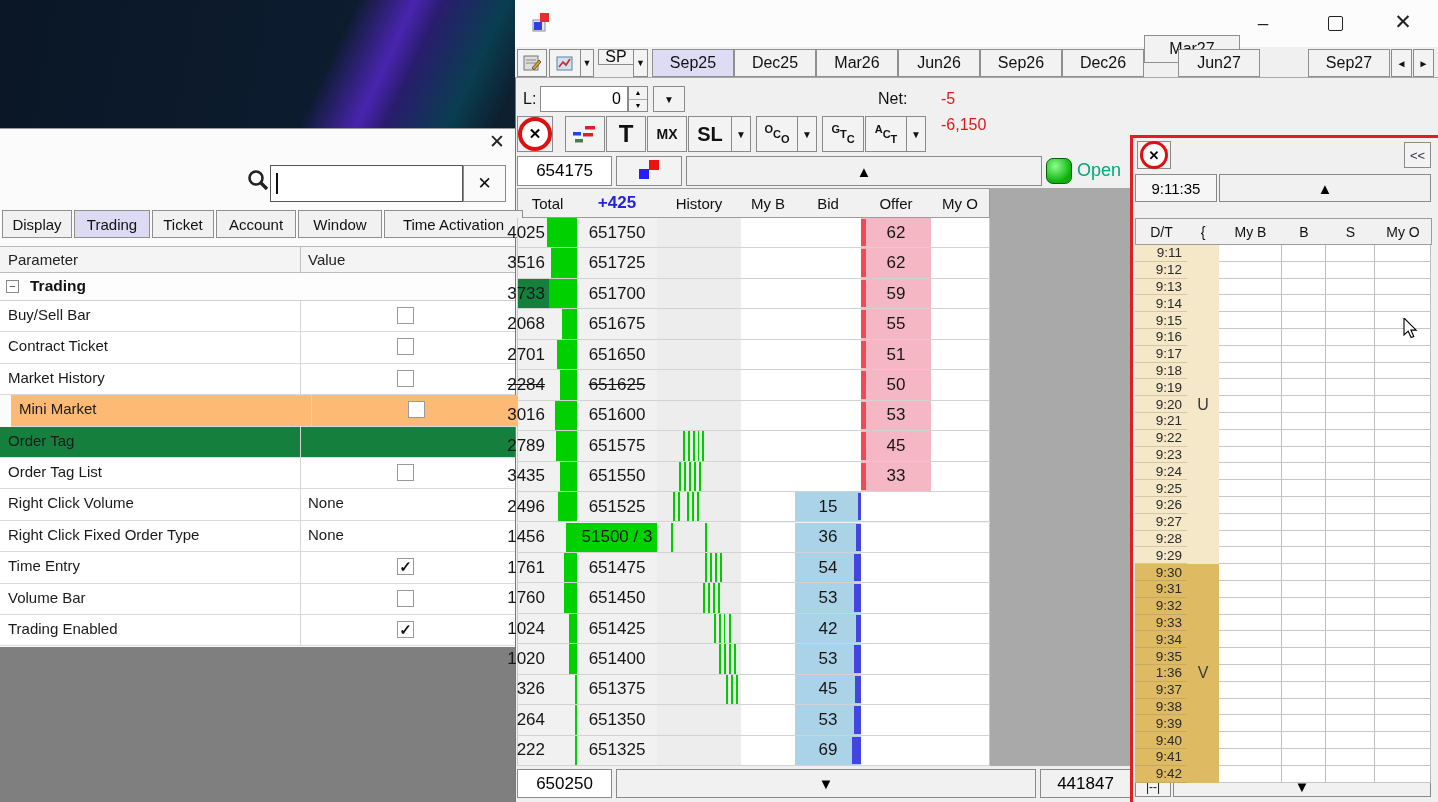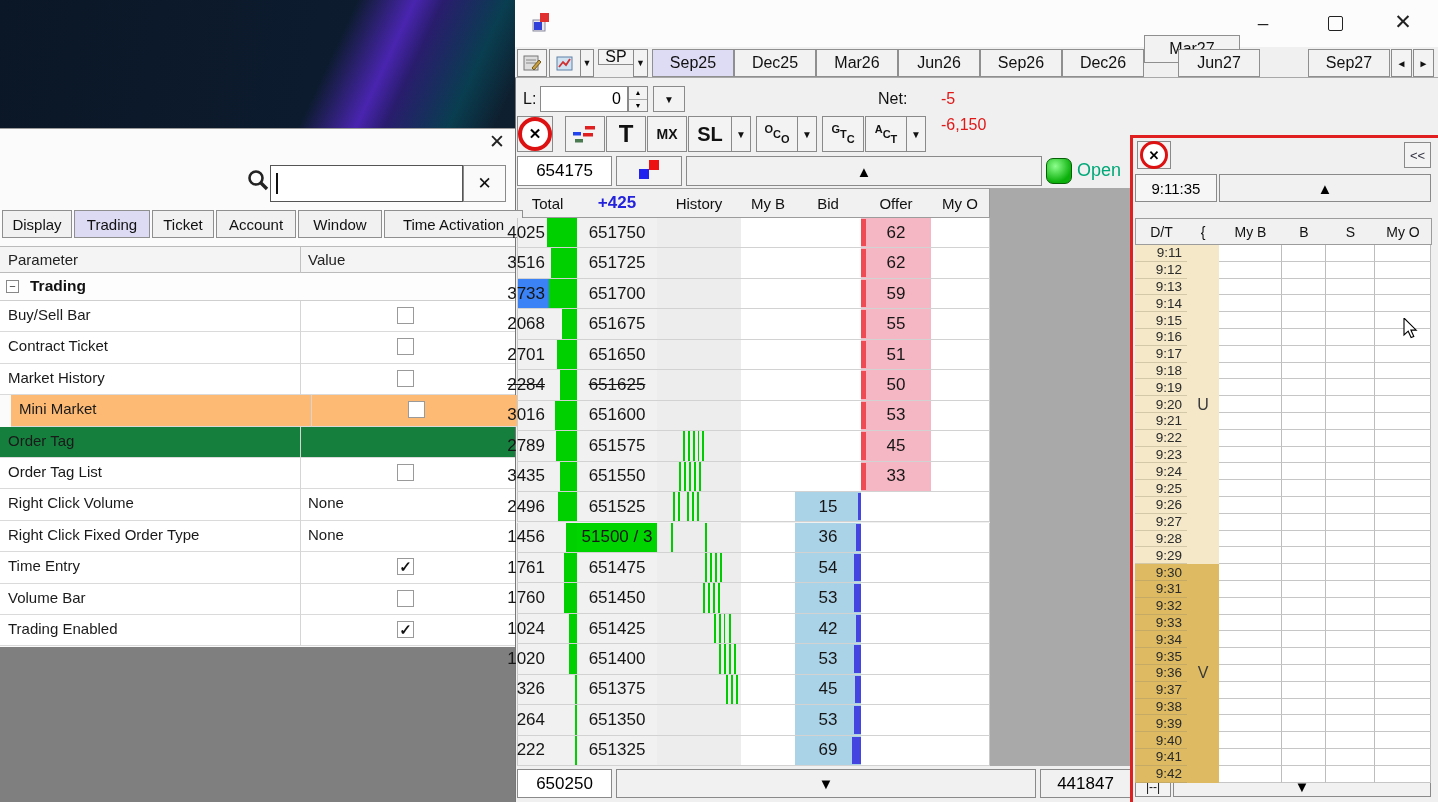--- a/index.html
+++ b/index.html
@@ -357,21 +357,21 @@
     <div class="trow-cell" style="position: absolute; left: 86px; top: 493.4px; width: 63px; height: 16.8px;"></div>
     <div class="trow-cell" style="position: absolute; left: 149px; top: 493.4px; width: 44px; height: 16.8px;"></div>
     <div class="trow-cell" style="position: absolute; left: 193px; top: 493.4px; width: 49px; height: 16.8px;"></div>
     <div class="trow-cell" style="position: absolute; left: 242px; top: 493.4px; width: 56px; height: 16.8px;"></div>
     <div style="position: absolute; left: 2px; top: 510.2px; width: 52px; height: 16.8px; background: rgb(222, 187, 98); border-bottom: 1px solid rgba(150, 140, 110, 0.35); box-sizing: border-box; display: flex; align-items: center; justify-content: flex-end; padding-right: 5px; font-size: 13.5px; color: rgb(42, 42, 42);">9:35</div>
     <div style="position: absolute; left: 54px; top: 510.2px; width: 32px; height: 16.8px; background: rgb(222, 187, 98);"></div>
     <div class="trow-cell" style="position: absolute; left: 86px; top: 510.2px; width: 63px; height: 16.8px;"></div>
     <div class="trow-cell" style="position: absolute; left: 149px; top: 510.2px; width: 44px; height: 16.8px;"></div>
     <div class="trow-cell" style="position: absolute; left: 193px; top: 510.2px; width: 49px; height: 16.8px;"></div>
     <div class="trow-cell" style="position: absolute; left: 242px; top: 510.2px; width: 56px; height: 16.8px;"></div>
-    <div style="position: absolute; left: 2px; top: 527px; width: 52px; height: 16.8px; background: rgb(222, 187, 98); border-bottom: 1px solid rgba(150, 140, 110, 0.35); box-sizing: border-box; display: flex; align-items: center; justify-content: flex-end; padding-right: 5px; font-size: 13.5px; color: rgb(42, 42, 42);">9:36</div>
+    <div style="position: absolute; left: 2px; top: 527px; width: 52px; height: 16.8px; background: rgb(222, 187, 98); border-bottom: 1px solid rgba(150, 140, 110, 0.35); box-sizing: border-box; display: flex; align-items: center; justify-content: flex-end; padding-right: 5px; font-size: 13.5px; color: rgb(42, 42, 42);">1:36</div>
     <div style="position: absolute; left: 54px; top: 527px; width: 32px; height: 16.8px; background: rgb(222, 187, 98);"></div>
     <div class="trow-cell" style="position: absolute; left: 86px; top: 527px; width: 63px; height: 16.8px;"></div>
     <div class="trow-cell" style="position: absolute; left: 149px; top: 527px; width: 44px; height: 16.8px;"></div>
     <div class="trow-cell" style="position: absolute; left: 193px; top: 527px; width: 49px; height: 16.8px;"></div>
     <div class="trow-cell" style="position: absolute; left: 242px; top: 527px; width: 56px; height: 16.8px;"></div>
     <div style="position: absolute; left: 2px; top: 543.8px; width: 52px; height: 16.8px; background: rgb(222, 187, 98); border-bottom: 1px solid rgba(150, 140, 110, 0.35); box-sizing: border-box; display: flex; align-items: center; justify-content: flex-end; padding-right: 5px; font-size: 13.5px; color: rgb(42, 42, 42);">9:37</div>
     <div style="position: absolute; left: 54px; top: 543.8px; width: 32px; height: 16.8px; background: rgb(222, 187, 98);"></div>
     <div class="trow-cell" style="position: absolute; left: 86px; top: 543.8px; width: 63px; height: 16.8px;"></div>
     <div class="trow-cell" style="position: absolute; left: 149px; top: 543.8px; width: 44px; height: 16.8px;"></div>
     <div class="trow-cell" style="position: absolute; left: 193px; top: 543.8px; width: 49px; height: 16.8px;"></div>
@@ -511,21 +511,21 @@
     <div class="lcell" style="position: absolute; left: 140px; width: 85px; background: rgb(237, 237, 237); overflow: hidden;"></div>
     <div class="lcell" style="position: absolute; left: 224px; width: 55px; background: rgb(255, 255, 255);"></div>
     <div class="lcell" style="position: absolute; left: 278px; width: 67px; background: rgb(255, 255, 255);"></div>
     <div class="lcell" style="position: absolute; left: 344px; width: 71px; background: rgb(245, 183, 195);">
       <div style="position: absolute; left: 0px; top: 1px; bottom: 1px; width: 5px; background: rgb(238, 75, 85);"></div>
       <span>62</span>
     </div>
     <div class="lcell" style="position: absolute; left: 414px; width: 59px; background: rgb(255, 255, 255);"></div>
   </div>
 <div style="position: absolute; left: 517px; top: 278.9px; width: 474px; height: 30.45px;">
-    <div class="lcell" style="position: absolute; left: 0px; width: 61px; background: #3b82f6; border-left: 1px solid rgb(201, 201, 201); justify-content: flex-end; padding-right: 32px;">
+    <div class="lcell" style="position: absolute; left: 0px; width: 61px; background: #15803d; border-left: 1px solid rgb(201, 201, 201); justify-content: flex-end; padding-right: 32px;">
       <span>3733</span>
       <div style="position: absolute; right: 0px; top: 0px; bottom: 0px; width: 28px; background: rgb(0, 207, 0);"></div>
     </div>
     <div class="lcell" style="position: absolute; left: 60px; width: 81px; background: rgb(241, 241, 241);">
       <span>651700</span>
     </div>
     <div class="lcell" style="position: absolute; left: 140px; width: 85px; background: rgb(237, 237, 237); overflow: hidden;"></div>
     <div class="lcell" style="position: absolute; left: 224px; width: 55px; background: rgb(255, 255, 255);"></div>
     <div class="lcell" style="position: absolute; left: 278px; width: 67px; background: rgb(255, 255, 255);"></div>
     <div class="lcell" style="position: absolute; left: 344px; width: 71px; background: rgb(245, 183, 195);">

